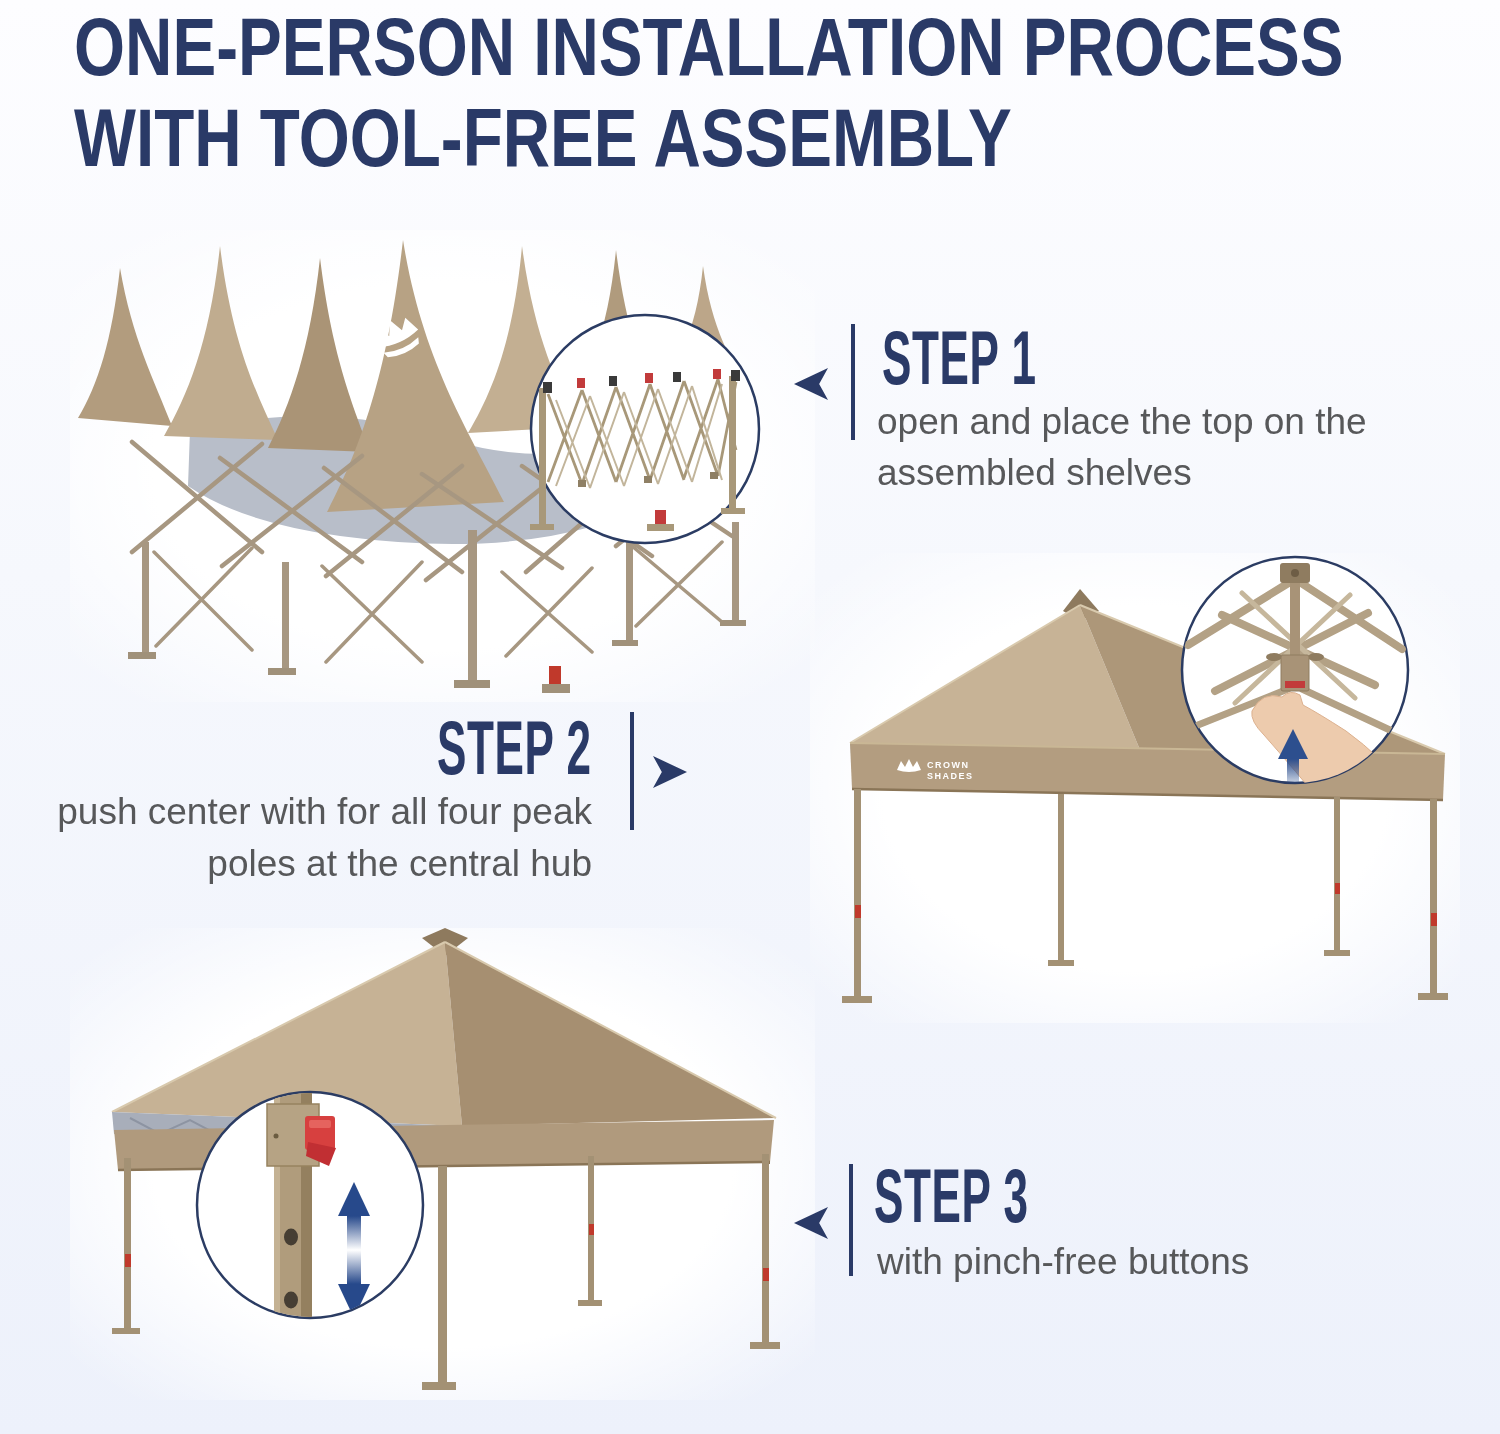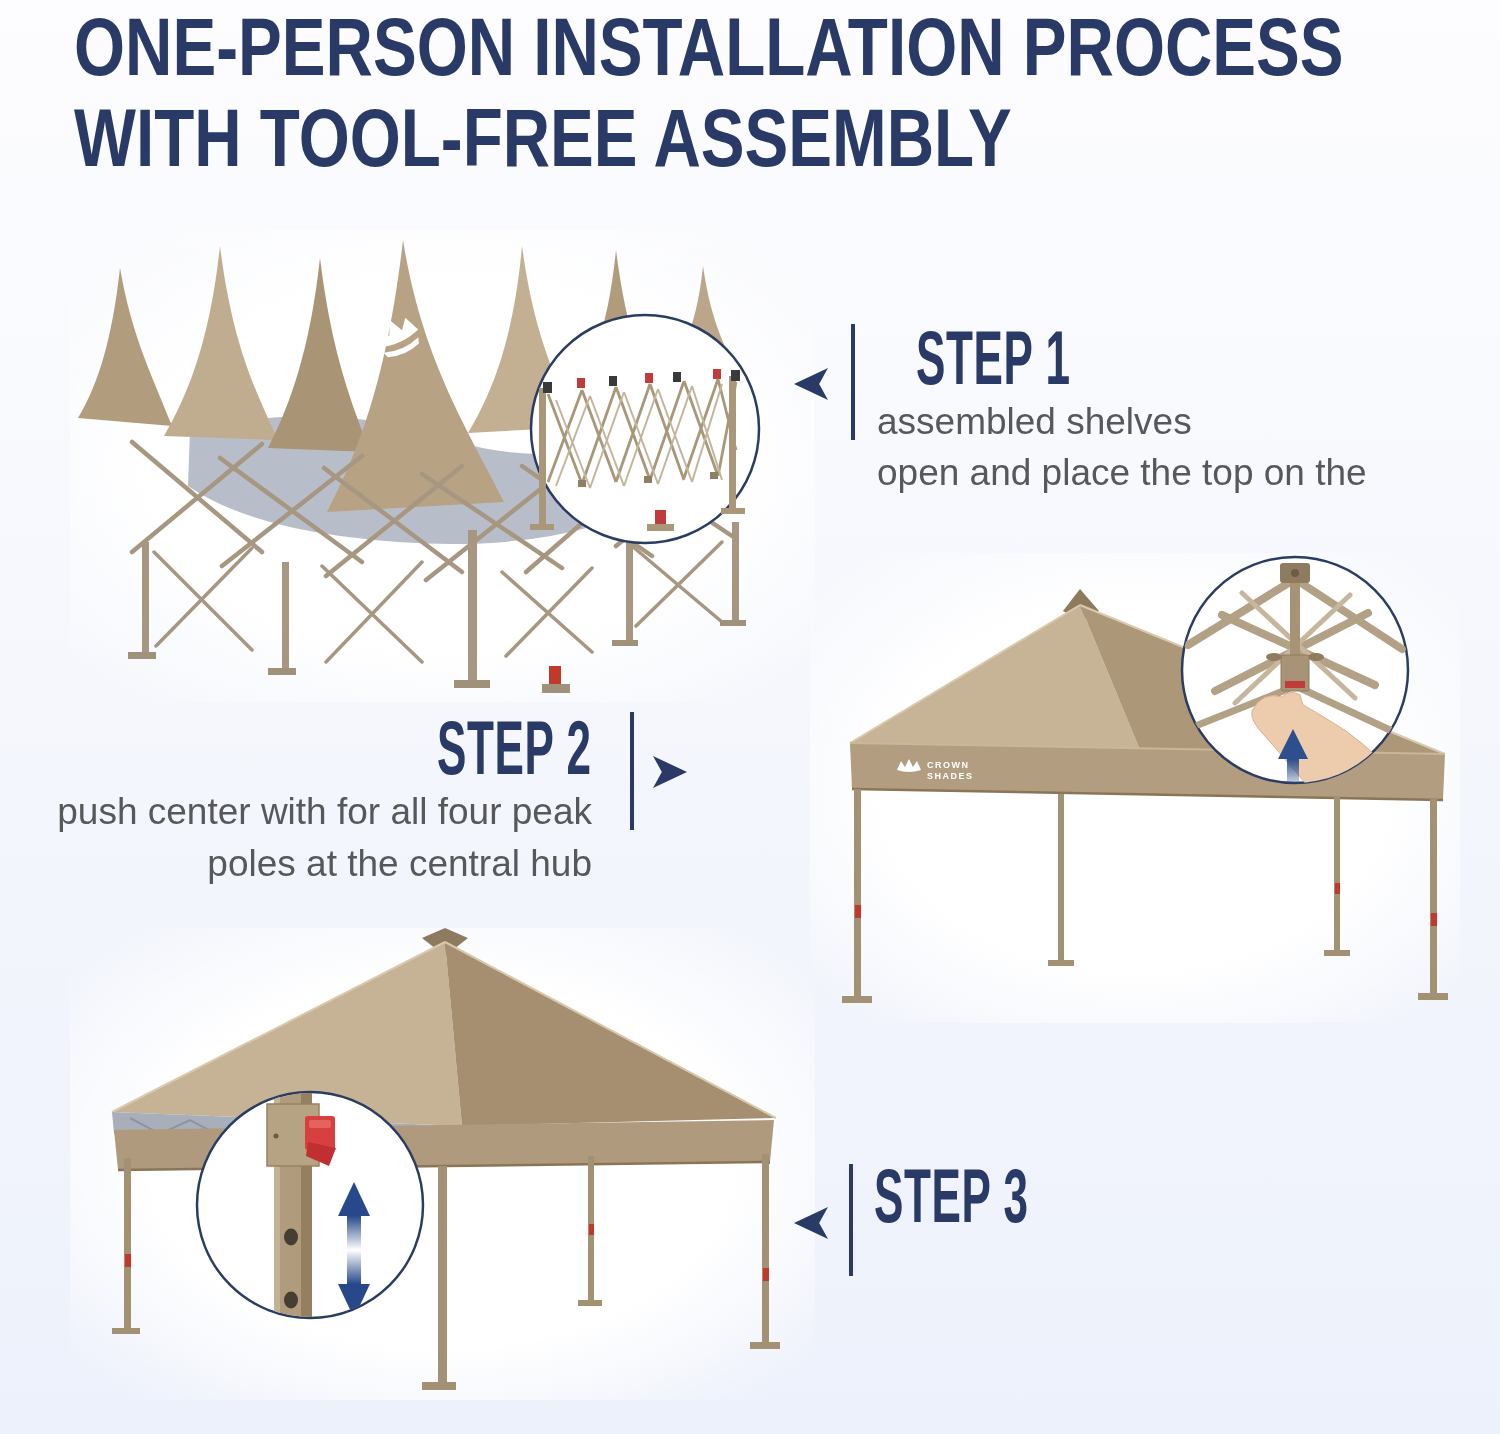--- a/index.html
+++ b/index.html
@@ -110,24 +110,24 @@
       <g>
         <rect x="585" y="280" width="11" height="17" fill="#c23b3b"></rect>
         <rect x="577" y="294" width="27" height="7" fill="#a89879"></rect>
       </g>
     </g>
   </svg>
   </div>
 
   <div class="arrow left" style="left:794px;top:368px"></div>
   <div class="vline" style="left:851px;top:324px;height:116px"></div>
-  <div class="step-heading" style="left:916px;top:320px"><span>STEP 1</span></div>
+  <div class="step-heading" style="left:882px;top:320px"><span>STEP 1</span></div>
   <div class="step-desc" style="left:877px;top:396px">
+    <div>open and place the top on the</div>
     <div>assembled shelves</div>
-    <div>open and place the top on the</div>
   </div>
 
   <div class="step-heading align-right" style="right:908px;top:710px"><span>STEP 2</span></div>
   <div class="step-desc align-right" style="right:908px;top:786px;line-height:52px">
     <div>push center with for all four peak</div>
     <div>poles at the central hub</div>
   </div>
   <div class="vline" style="left:630px;top:712px;height:118px"></div>
   <div class="arrow right" style="left:653px;top:756px"></div>
 
@@ -286,15 +286,16 @@
         </g>
       </g>
     </g>
   </svg>
   </div>
 
   <div class="arrow left" style="left:794px;top:1207px"></div>
   <div class="vline" style="left:849px;top:1164px;height:112px"></div>
   <div class="step-heading" style="left:874px;top:1158px"><span>STEP 3</span></div>
   <div class="step-desc" style="left:877px;top:1236px">
+    <div>with pinch-free buttons</div>
   </div>
 
 </div>
 
 </body></html>

